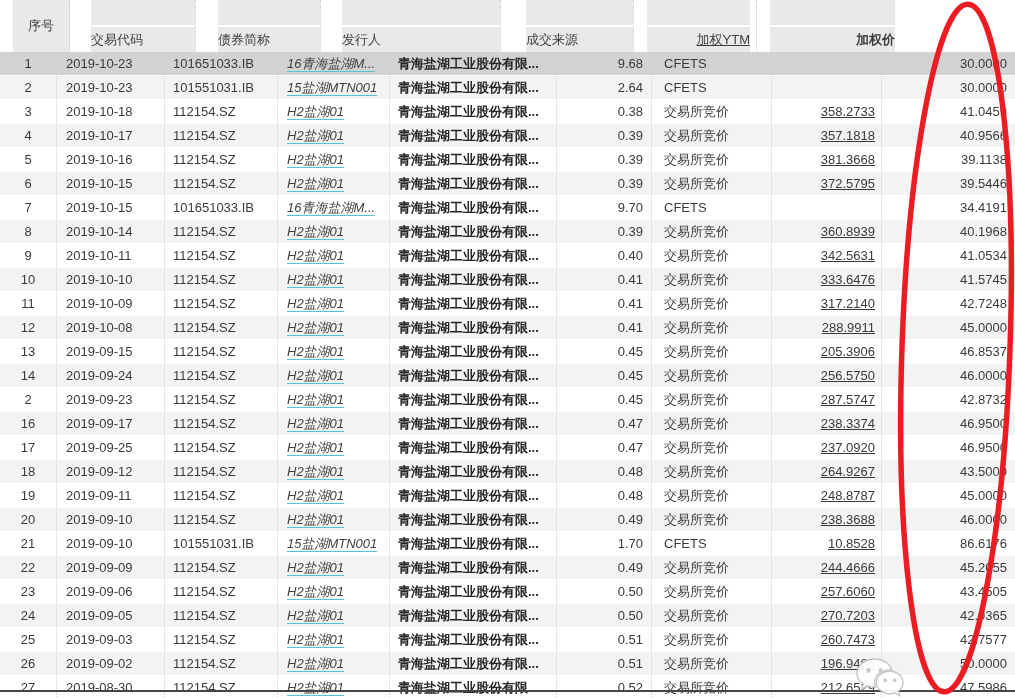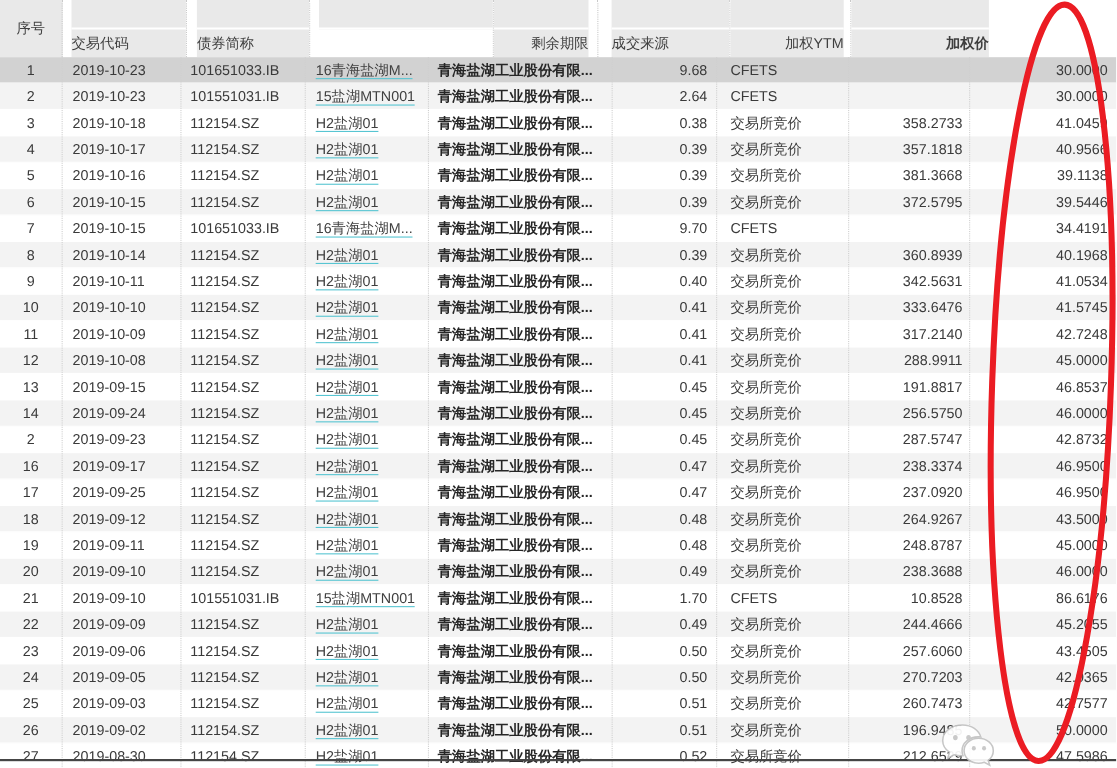--- a/index.html
+++ b/index.html
@@ -9,40 +9,40 @@
     font-size:13px;color:var(--text,#3a3a3a);
   }
   
   .c0{width:57px;text-align:center;}
   .c1{width:108px;text-align:left;padding-left:9px;}
   .c2{width:113px;text-align:left;padding-left:8px;}
   .c3{width:112px;text-align:left;padding-left:9px;}
   .c4{width:167px;text-align:left;padding-left:8px;font-weight:600;color:#262626;}
   .c5{width:95px;text-align:right;padding-right:8px;}
   .c6{width:120px;text-align:left;padding-left:12px;}
-  .c7{width:110px;text-align:right;padding-right:6px;}
+  .c7{width:110px;text-align:right;padding-right:6px;text-decoration:underline;}
   .c8{width:133px;text-align:right;padding-right:8px;}
   .c1,.c2,.c3,.c4,.c6{box-sizing:border-box;}
   .c5,.c7,.c8{box-sizing:border-box;}
   
   .thead{position:absolute;left:0;top:0;width:1015px;height:52px;display:flex;background:#fff;}
-  .hcell{position:relative;height:52px;border-right:1px dotted #c9c9c9;box-sizing:border-box;}
+  .hcell{position:relative;height:52px;border-right:1px dotted #c9c9c9;box-sizing:border-box;margin-left:13px;}
   .hcell:last-child{border-right:none;font-weight:bold;}
   .hcell.merged{background:var(--header-bg,#e9e9e9);display:flex;align-items:center;justify-content:center;color:#3f3f3f;}
   .hband-top{height:25px;background:var(--header-bg,#e9e9e9);border-bottom:2px solid #fff;}
   .hband-label{height:25px;background:var(--header-bg,#e9e9e9);line-height:25px;white-space:nowrap;overflow:hidden;color:#3f3f3f;}
   .sort-arrow{margin-right:2px;color:#3f3f3f;}
   
   .tbody{position:absolute;left:0;top:52px;width:1015px;}
   .row{display:flex;height:23px;line-height:23px;background:#fff;border-bottom:1px solid #fff;}
   .row.even{background:var(--zebra,#f3f3f3);}
   .row.selected{background:var(--selected-row,#d2d2d2);}
   .cell{height:23px;white-space:nowrap;overflow:hidden;text-overflow:ellipsis;border-right:1px dotted #cfcfcf;box-sizing:border-box;}
   .cell:last-child{border-right:none;}
-  .bond-link{color:#404040;border-bottom:1px solid var(--link-underline,#57c5d2);padding-bottom:0px;cursor:pointer;}
+  .bond-link{color:#404040;border-bottom:1px solid var(--link-underline,#57c5d2);padding-bottom:0px;cursor:pointer;font-style:italic;}
   
   .ellipse-overlay{position:absolute;left:0;top:0;width:1015px;height:698px;pointer-events:none;z-index:5;}
   .bottom-edge{position:absolute;left:0;top:690px;width:1015px;height:2px;background:#454545;z-index:4;}
   .watermark{
     position:absolute;left:854px;top:656px;z-index:6;display:flex;gap:5px;
     pointer-events:none;opacity:.93;flex-direction:column;
   }
   .watermark-text{
     font-size:31px;font-weight:bold;letter-spacing:1px;color:#ffffff;
     -webkit-text-stroke:1.2px #c3c3c3;
@@ -62,24 +62,21 @@
     <div class="hcell c2">
       <div class="hband-top"></div>
       <div class="hband-label"><span>交易代码</span></div>
     </div>
     <div class="hcell c3">
       <div class="hband-top"></div>
       <div class="hband-label"><span>债券简称</span></div>
     </div>
     <div class="hcell c4" style="font-weight:normal;">
       <div class="hband-top"></div>
-    </div>
-    <div class="hcell c5">
-      <div class="hband-top"></div>
-      <div class="hband-label"><span>剩余期限</span></div>
+      <div class="hband-label"><span>发行人</span></div>
     </div>
     <div class="hcell c6">
       <div class="hband-top"></div>
       <div class="hband-label"><span>成交来源</span></div>
     </div>
     <div class="hcell c7">
       <div class="hband-top"></div>
       <div class="hband-label"><span>加权YTM</span></div>
     </div>
     <div class="hcell c8">
@@ -222,21 +219,21 @@
         <div class="cell c8">45.0000</div>
       </div>
       <div class="row">
         <div class="cell c0">13</div>
         <div class="cell c1">2019-09-15</div>
         <div class="cell c2">112154.SZ</div>
         <div class="cell c3"><span class="bond-link">H2盐湖01</span></div>
         <div class="cell c4">青海盐湖工业股份有限...</div>
         <div class="cell c5">0.45</div>
         <div class="cell c6">交易所竞价</div>
-        <div class="cell c7">191.8817</div>
+        <div class="cell c7">205.3906</div>
         <div class="cell c8">46.8537</div>
       </div>
       <div class="row even">
         <div class="cell c0">14</div>
         <div class="cell c1">2019-09-24</div>
         <div class="cell c2">112154.SZ</div>
         <div class="cell c3"><span class="bond-link">H2盐湖01</span></div>
         <div class="cell c4">青海盐湖工业股份有限...</div>
         <div class="cell c5">0.45</div>
         <div class="cell c6">交易所竞价</div>

